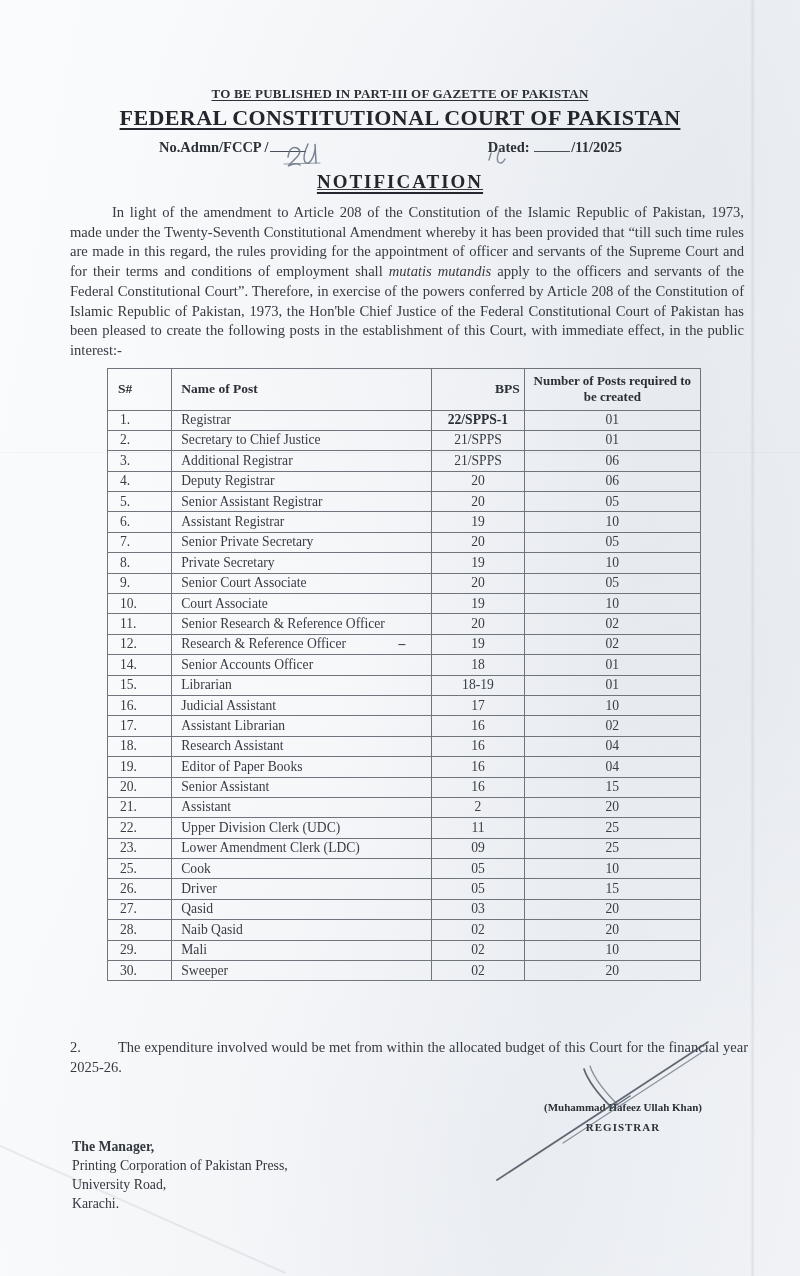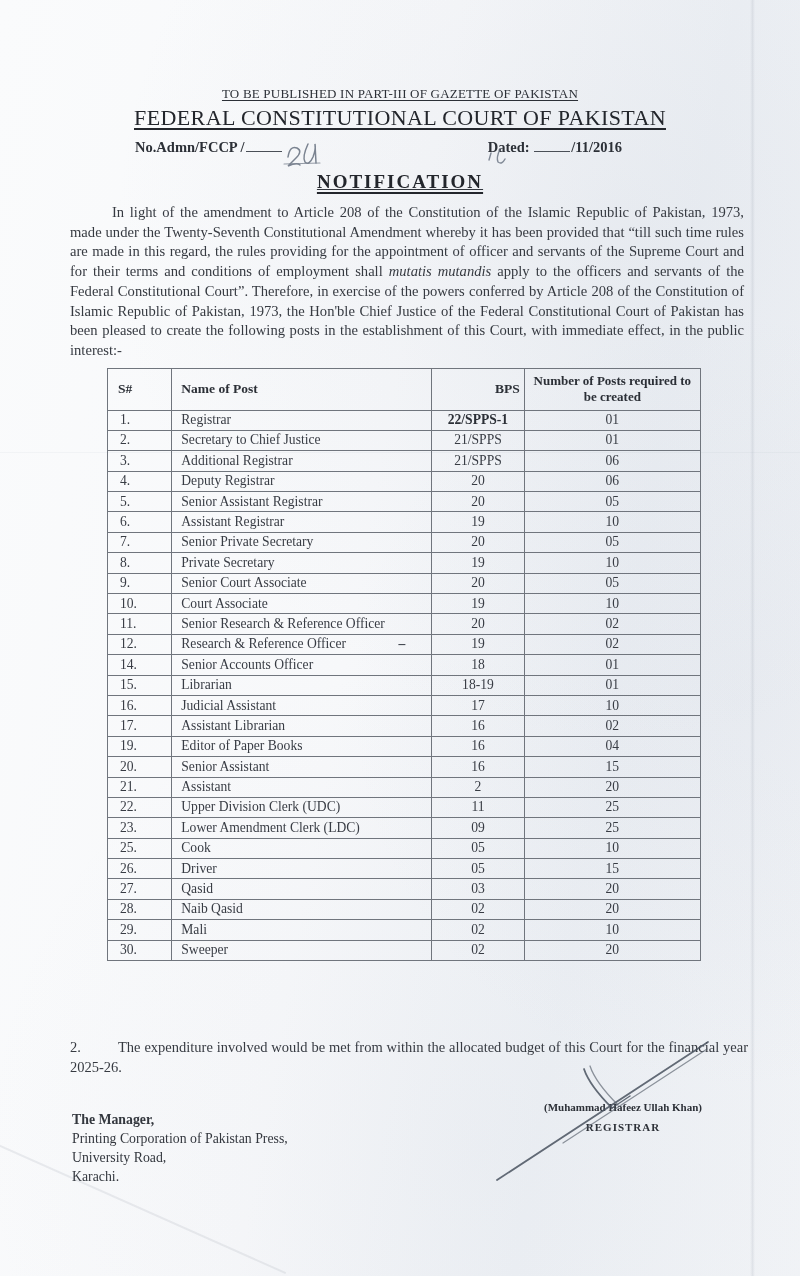--- a/index.html
+++ b/index.html
@@ -16,28 +16,28 @@
       radial-gradient(circle at 60% 90%,rgba(170,180,198,0.08),transparent 40%);
   }
   .crease-right{position:absolute;left:750px;top:0;width:5px;height:100%;
     background:linear-gradient(to right,rgba(110,120,138,0),rgba(110,120,138,0.12),rgba(110,120,138,0));}
   .crease-bl{position:absolute;left:-30px;top:1205px;width:330px;height:2px;
     background:rgba(90,100,118,0.10);transform:rotate(24deg);}
   .crease-mid{position:absolute;left:-10px;top:452px;width:820px;height:1px;
     background:rgba(120,130,148,0.06);}
 
   .hdr{position:absolute;top:86px;left:0;width:100%;text-align:center;}
-  .hdr-publish{font-size:13px;font-weight:normal;color:#2c3037;letter-spacing:.2px;
+  .hdr-publish{font-size:13px;font-weight:bold;color:#2c3037;letter-spacing:.2px;
     text-decoration:underline;text-underline-offset:2px;}
-  .hdr-title{margin-top:3px;font-size:22px;font-weight:normal;color:#23262c;letter-spacing:.4px;
+  .hdr-title{margin-top:3px;font-size:22px;font-weight:bold;color:#23262c;letter-spacing:.4px;
     text-decoration:underline;text-decoration-thickness:2px;text-underline-offset:3px;}
 
   .refrow{position:absolute;top:139px;left:135px;width:487px;display:flex;
     justify-content:space-between;font-size:14.5px;font-weight:bold;color:#2c3037;}
-  .refcell{display:flex;align-items:baseline;}
+  .refcell{display:flex;align-items:baseline;margin-left:24px;}
   .blank{display:inline-block;width:36px;border-bottom:1.2px solid #4a4f57;height:12px;margin:0 1px;}
 
   .notif{position:absolute;top:171px;left:0;width:100%;text-align:center;text-decoration:underline;}
   .notif span{font-size:19px;font-weight:bold;letter-spacing:2px;color:#23262c;
     text-decoration:underline;text-decoration-thickness:2px;text-underline-offset:4px;}
 
   .para1{position:absolute;top:203px;left:70px;width:674px;font-size:14.6px;
     line-height:19.7px;text-align:justify;text-indent:42px;color:#363a41;}
   .para1 i{font-style:italic;}
 
@@ -57,21 +57,21 @@
   .dash-mark{float:right;margin-right:22px;font-weight:bold;color:#3c414a;}
 
   .para2{position:absolute;top:1038px;left:70px;width:678px;font-size:14.5px;
     line-height:19.5px;text-align:justify;color:#363a41;}
   .para2 .n{display:inline-block;width:48px;}
 
   .sig{position:absolute;top:1097px;left:468px;width:310px;text-align:center;
     font-weight:bold;color:#2c3037;font-size:11px;line-height:20px;}
   .sig .reg{letter-spacing:1px;}
 
-  .addr{position:absolute;top:1110px;left:72px;font-size:13.8px;line-height:19px;color:#33373e;}
+  .addr{position:absolute;top:1137px;left:72px;font-size:13.8px;line-height:19px;color:#33373e;}
   .addr .l1{font-weight:bold;}
 
   svg.ink{position:absolute;inset:0;pointer-events:none;}
 </style>
 </head>
 <body>
 
 <div class="paper">
   <div class="texture"></div>
   <div class="crease-right"></div>
@@ -84,21 +84,21 @@
   </div>
 
   <div class="refrow">
     <span class="refcell">
       <span>No.Admn/FCCP /</span>
       <span class="blank"></span>
     </span>
     <span class="refcell">
       <span>Dated:</span>&nbsp;
       <span class="blank"></span>
-      <span>/11/2016</span>
+      <span>/11/2025</span>
     </span>
   </div>
 
   <div class="notif">
     <span>NOTIFICATION</span>
   </div>
 
   <div class="para1">
     <span>In light of the amendment to Article 208 of the Constitution of the Islamic Republic of Pakistan, 1973, made under the Twenty-Seventh Constitutional Amendment whereby it has been provided that “till such time rules are made in this regard, the rules providing for the appointment of officer and servants of the Supreme Court and for their terms and conditions of employment shall </span><i>mutatis mutandis</i><span> apply to the officers and servants of the Federal Constitutional Court”. Therefore, in exercise of the powers conferred by Article 208 of the Constitution of Islamic Republic of Pakistan, 1973, the Hon'ble Chief Justice of the Federal Constitutional Court of Pakistan has been pleased to create the following posts in the establishment of this Court, with immediate effect, in the public interest:-</span>
   </div>
@@ -203,20 +203,26 @@
           <td>17</td>
           <td>10</td>
         </tr>
         <tr>
           <td>17.</td>
           <td>Assistant Librarian</td>
           <td>16</td>
           <td>02</td>
         </tr>
         <tr>
+          <td>18.</td>
+          <td>Research Assistant</td>
+          <td>16</td>
+          <td>04</td>
+        </tr>
+        <tr>
           <td>19.</td>
           <td>Editor of Paper Books</td>
           <td>16</td>
           <td>04</td>
         </tr>
         <tr>
           <td>20.</td>
           <td>Senior Assistant</td>
           <td>16</td>
           <td>15</td>

